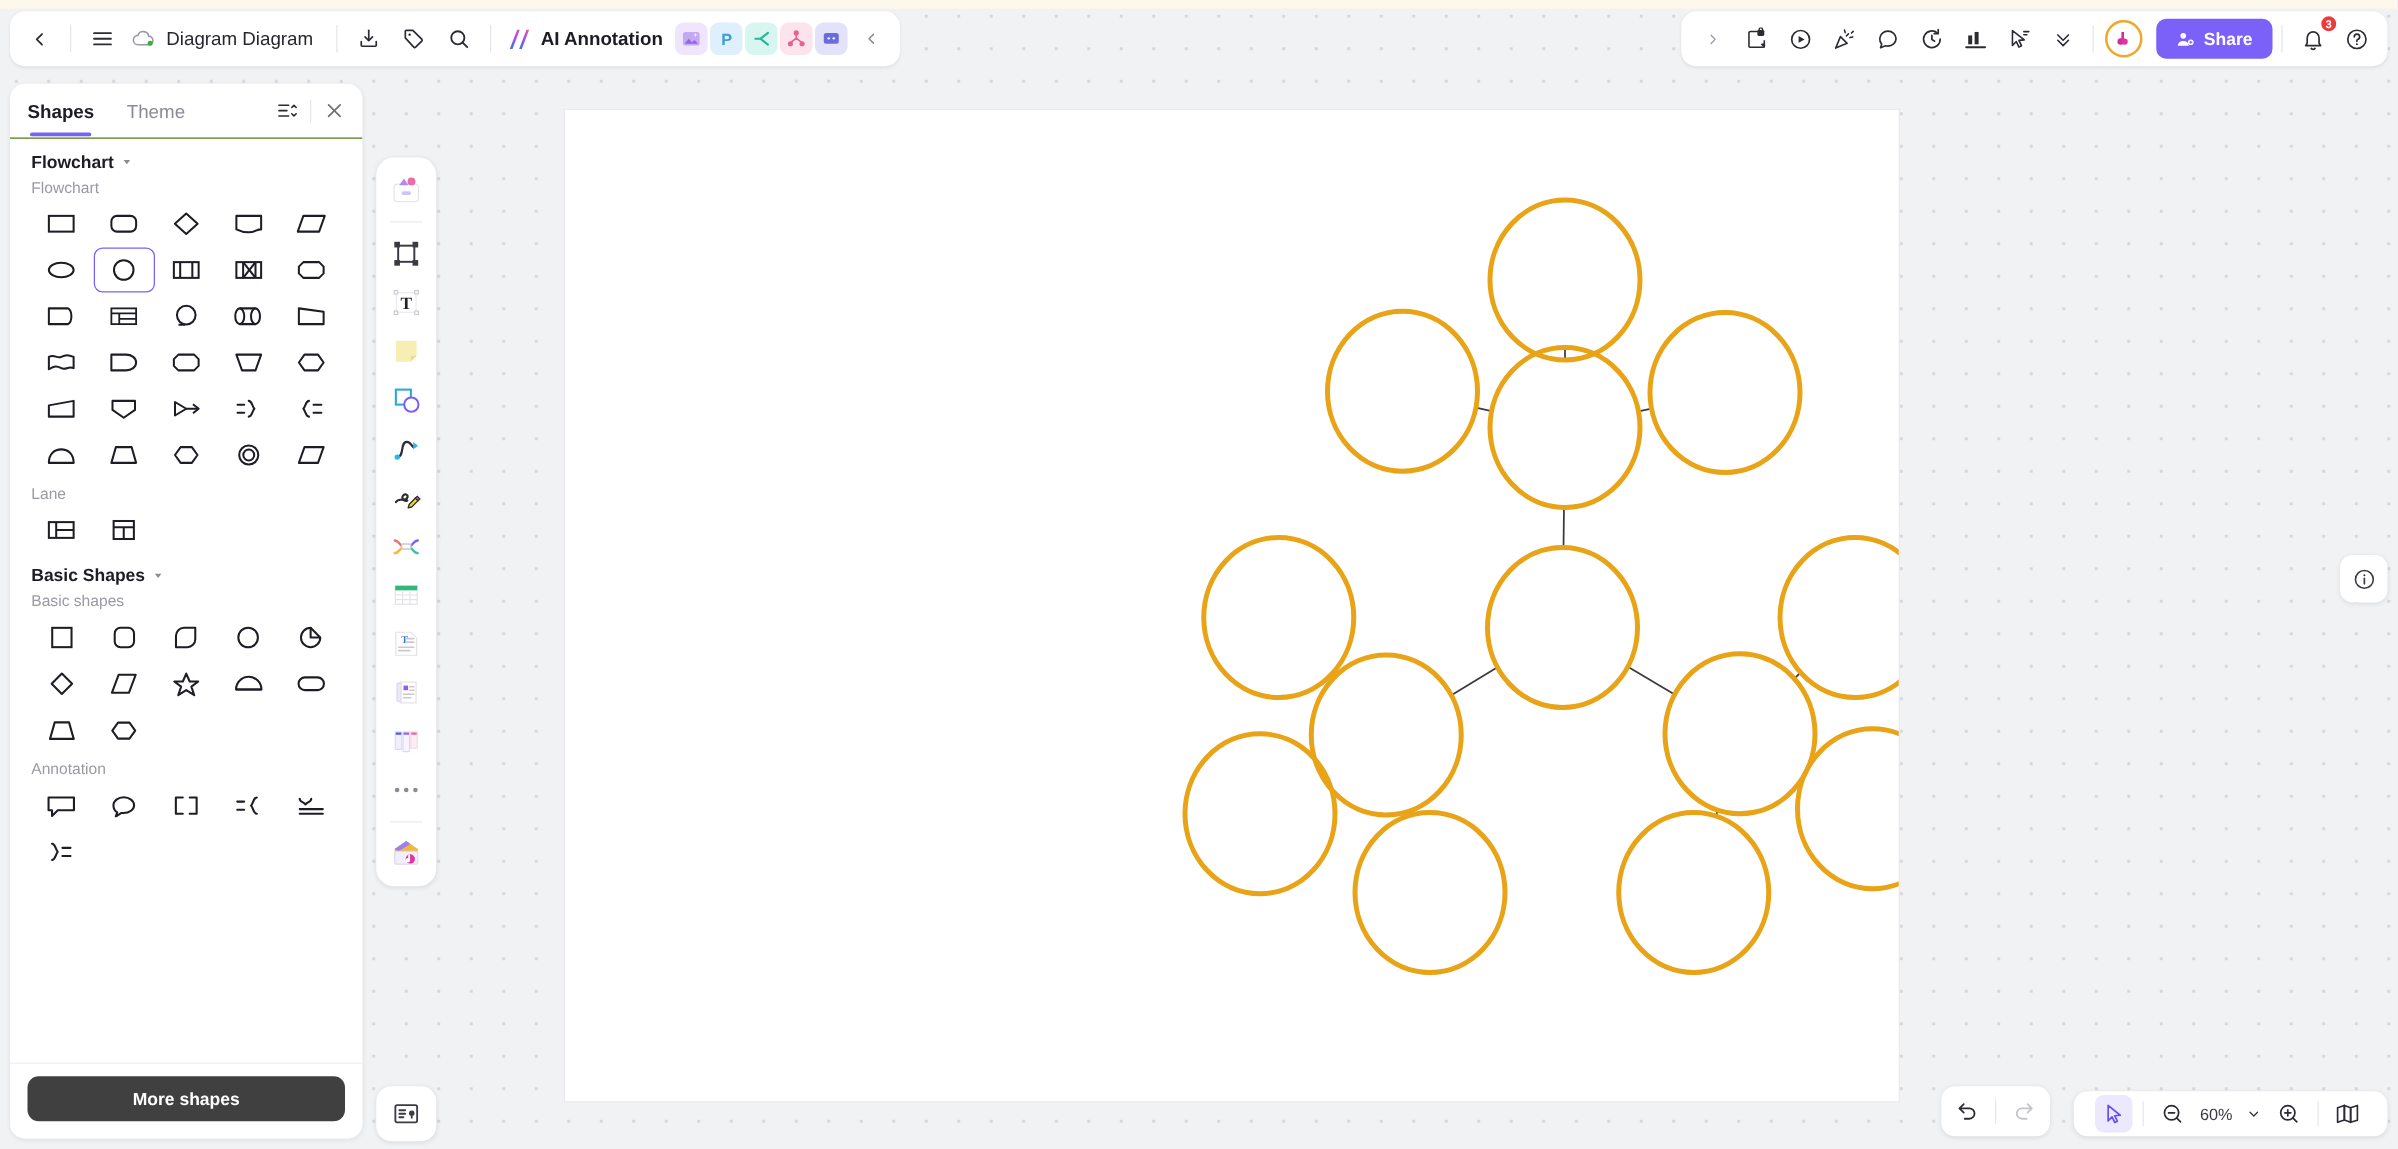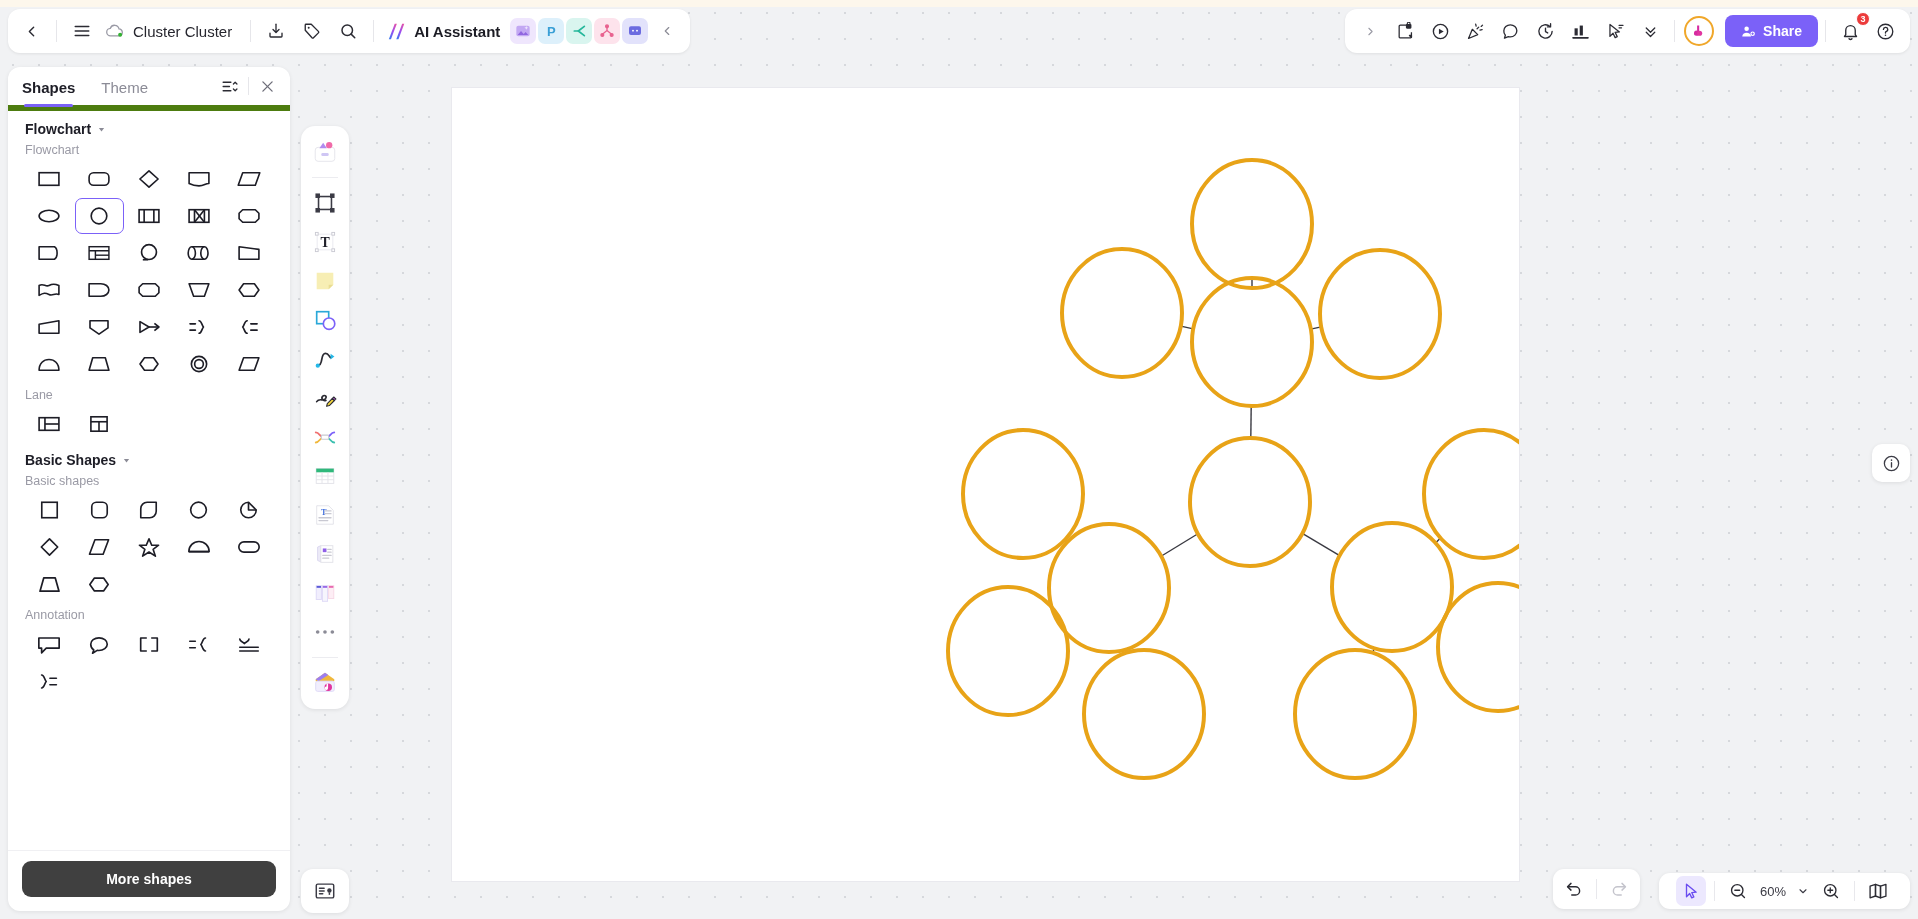--- a/index.html
+++ b/index.html
@@ -78,21 +78,21 @@
   }
 
   
   .panel {
     position:absolute; top:67px; left:8px; width:282px; height:844px;
     background:#fff; border-radius:12px; box-shadow:0 1px 4px rgba(0,0,0,.08);
     display:flex; flex-direction:column; overflow:hidden; z-index:25;
   }
   .panel-tabs {
     display:flex; align-items:center; height:44px; padding:0 14px;
-    border-bottom:6px solid #4d7c0f; position:relative;
+    border-bottom:1px solid #4d7c0f; position:relative;
   }
   .ptab { font-size:15px; color:#8b8b96; margin-right:26px; cursor:pointer; padding:12px 0 10px; position:relative; }
   .ptab.active { color:#1d1d26; font-weight:600; }
   .ptab.active:after {
     content:""; position:absolute; left:2px; right:2px; bottom:-1px; height:3px;
     background:#7b61f8; border-radius:2px;
   }
   .ptab-actions { margin-left:auto; display:flex; align-items:center; gap:10px; }
   .p-sep { width:1px; height:18px; background:#e6e6ea; }
 
@@ -205,21 +205,21 @@
           <line x1="3" y1="18" x2="21" y2="18"></line>
         </svg>
     </div>
     <div class="doc-title">
       <span class="cloud-ico">
         <svg width="20" height="16" viewBox="0 0 24 20" fill="none">
           <path d="M6.5 16h10.2a4.3 4.3 0 0 0 .3-8.6A5.6 5.6 0 0 0 6.2 6.6 4.7 4.7 0 0 0 6.5 16Z" stroke="#9a9aa5" stroke-width="1.6"></path>
           <circle cx="18.4" cy="14.6" r="2.5" fill="#34b233"></circle>
         </svg>
       </span>
-      <span>Cluster Cluster</span>
+      <span>Diagram Diagram</span>
     </div>
     <div class="tb-sep"></div>
     <div class="tb-btn">
       <svg width="18" height="18" viewBox="0 0 24 24" fill="none" stroke="#2b2b33" stroke-width="1.8" stroke-linecap="round" stroke-linejoin="round">
           <path d="M12 3v10"></path>
           <polyline points="8 10 12 14 16 10"></polyline>
           <path d="M4 15v4a1 1 0 0 0 1 1h14a1 1 0 0 0 1-1v-4"></path>
         </svg>
     </div>
     <div class="tb-btn">
@@ -240,21 +240,21 @@
         <defs>
           <linearGradient id="aig1" x1="0" y1="1" x2="1" y2="0">
             <stop offset="0" stop-color="#2b7cf0"></stop>
               <stop offset="0.5" stop-color="#9b4df0"></stop>
               <stop offset="1" stop-color="#f0549b"></stop>
           </linearGradient>
         </defs>
         <path d="M3 20 9.5 3h2.3L5.4 20Z" fill="url(#aig1)"></path>
         <path d="M11.2 20 17.7 3H20l-6.4 17Z" fill="url(#aig1)"></path>
       </svg>
-      <span class="ai-label">AI Assistant</span>
+      <span class="ai-label">AI Annotation</span>
     </div>
     <div class="appico" style="background:#efe6fd;">
       <svg width="16" height="16" viewBox="0 0 24 24">
           <rect x="2" y="4" width="20" height="16" rx="3" fill="#c3a8f3"></rect>
           <path d="M4 18l5-6 4 4.5 3-3 4 4.5Z" fill="#9166e0"></path>
           <path d="M17 4.5l.8 2 2 .8-2 .8-.8 2-.8-2-2-.8 2-.8Z" fill="#efe6fd"></path>
         </svg>
     </div>
     <div class="appico" style="background:#ddf0fb;color:#3a9fd6;">P</div>
     <div class="appico" style="background:#d9f5ef;">

